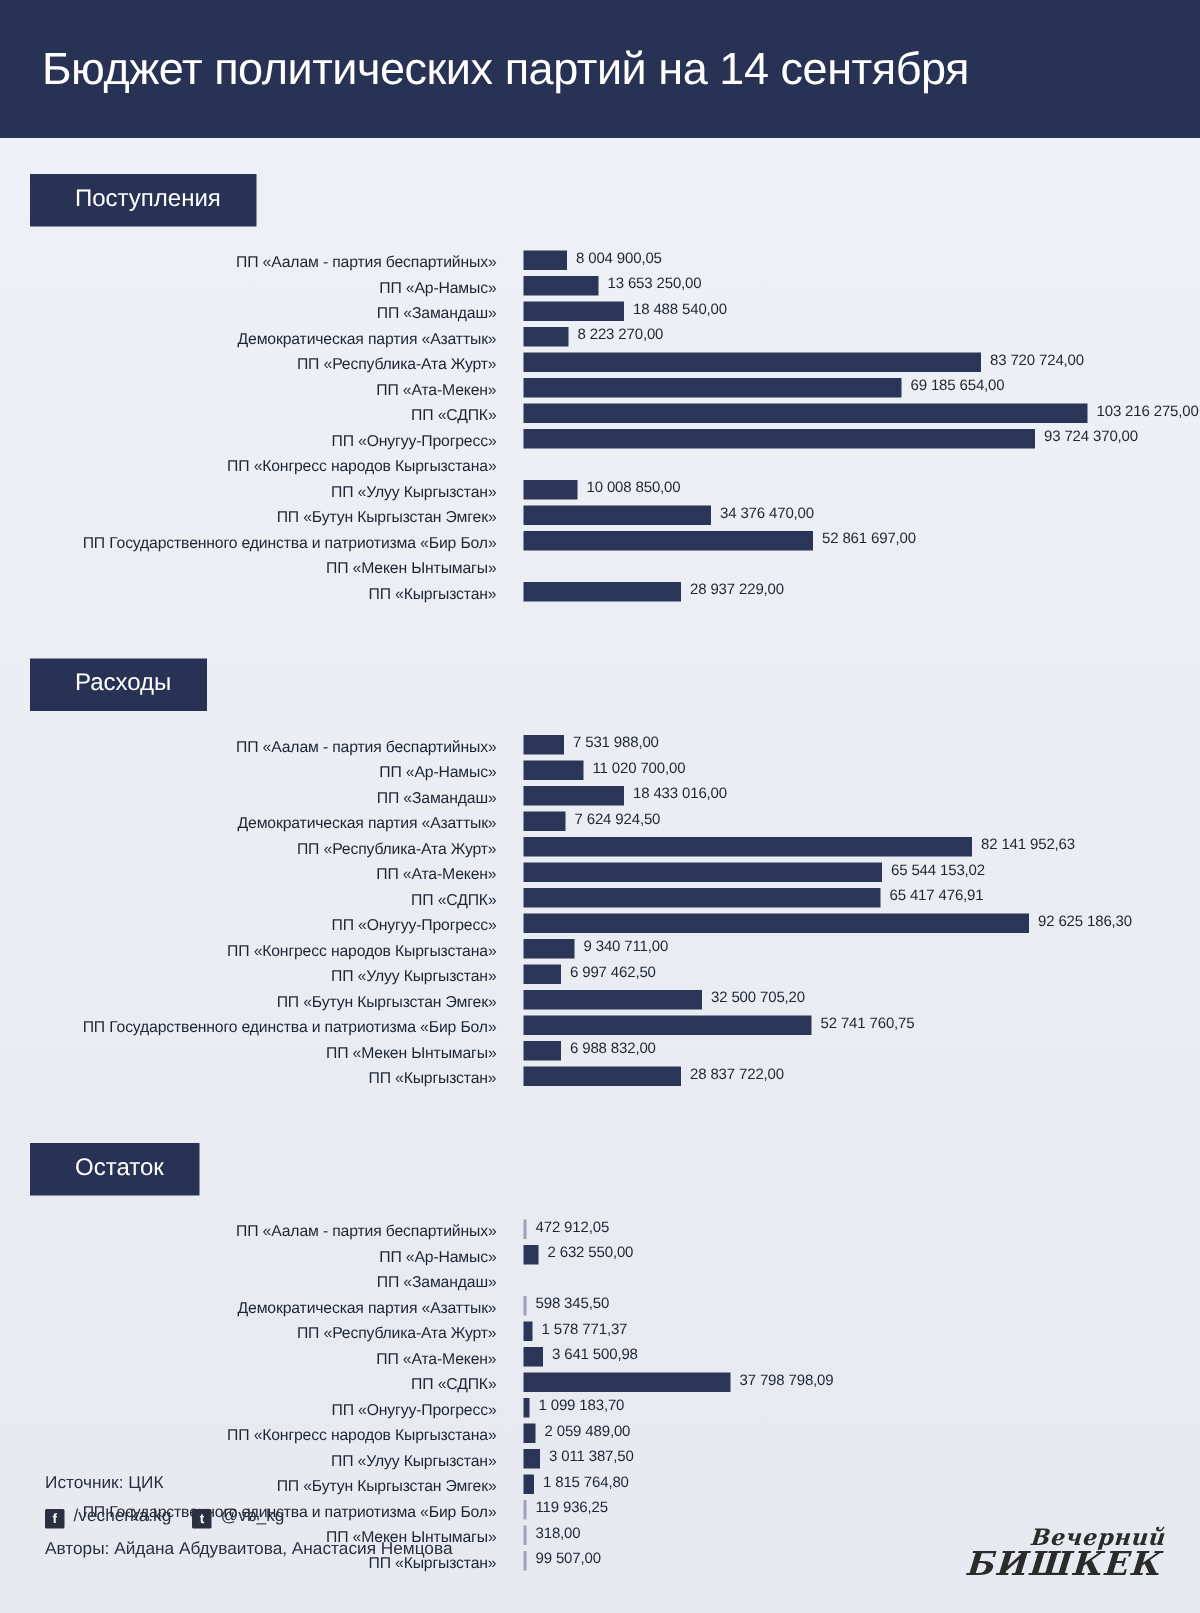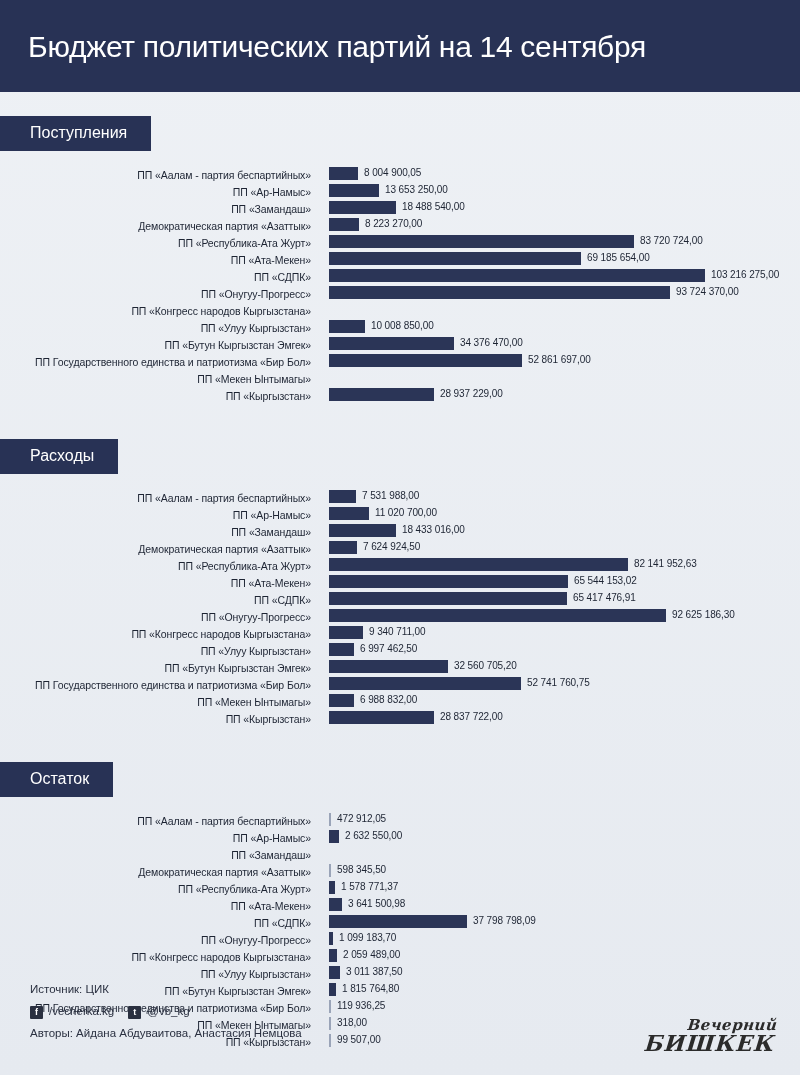--- a/index.html
+++ b/index.html
@@ -28,21 +28,21 @@
   }
   .header-title{
     color:#ffffff;
     font-size:30px;
     font-weight:400;
     letter-spacing:-0.3px;
     line-height:1.1;
     white-space:nowrap;
   }
   
-  .section{ position:relative; }
+  .section{ position:relative;padding-left:20px; }
   .section-tab{
     display:inline-block;
     background:#283255;
     color:#ffffff;
     font-size:16px;
     padding:7px 24px 8px 30px;
     margin-left:0;
     line-height:1.25;
     box-sizing:border-box;
     min-width:110px;
@@ -297,21 +297,21 @@
             <div class="row-label">ПП «Улуу Кыргызстан»</div>
             <div class="bar-wrap">
               <div class="bar" style="width: 25px;"></div>
               <div class="bar-value">6 997 462,50</div>
             </div>
           </div>
           <div class="row">
             <div class="row-label">ПП «Бутун Кыргызстан Эмгек»</div>
             <div class="bar-wrap">
               <div class="bar" style="width: 119px;"></div>
-              <div class="bar-value">32 560 705,20</div>
+              <div class="bar-value">32 500 705,20</div>
             </div>
           </div>
           <div class="row">
             <div class="row-label">ПП Государственного единства и патриотизма «Бир Бол»</div>
             <div class="bar-wrap">
               <div class="bar" style="width: 192px;"></div>
               <div class="bar-value">52 741 760,75</div>
             </div>
           </div>
           <div class="row">

